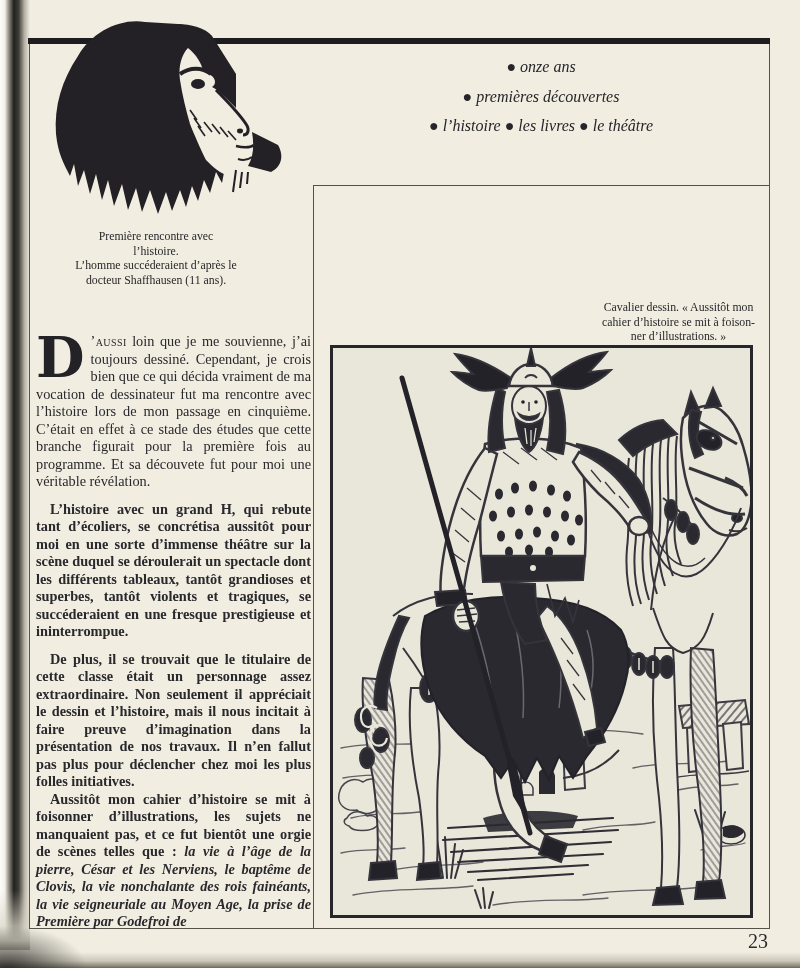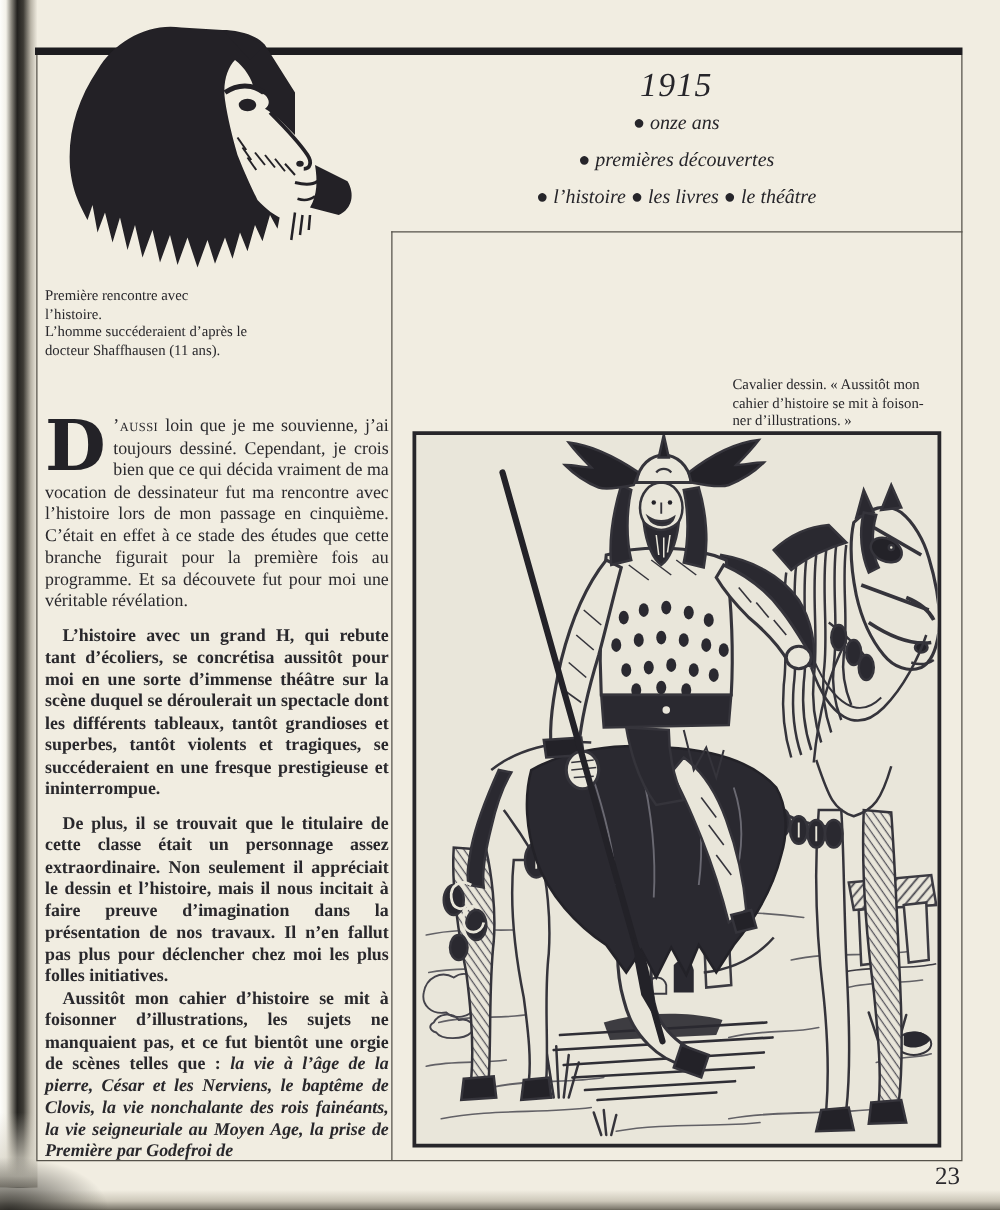--- a/index.html
+++ b/index.html
@@ -18,21 +18,21 @@
   .rule-top{position:absolute;left:28px;top:38px;width:742px;height:6px;background:#1d1c1f;}
   .tl{position:absolute;background:#55524a;}
   .vl-left{left:29px;top:44px;width:1px;height:884px;}
   .vl-right{left:769px;top:44px;width:1px;height:884px;}
   .hl-bottom{left:29px;top:928px;width:741px;height:1px;}
   .hl-mid{left:313px;top:185px;width:457px;height:1px;}
   .vl-div{left:313px;top:185px;width:1px;height:743px;}
   
   .illus-head{position:absolute;left:40px;top:14px;width:250px;height:210px;}
   
-  .cap{position:absolute;font-size:11.8px;line-height:14.6px;color:#28272b;}
+  .cap{position:absolute;font-size:11.8px;line-height:14.6px;color:#28272b;text-align:center;}
   .cap-head{left:36px;top:229px;width:240px;}
   .cap-cav{left:586px;top:300px;width:185px;}
   
   .heading{position:absolute;left:313px;top:52px;width:456px;text-align:center;
     font-style:italic;color:#26252a;}
   .heading .year{font-size:27px;line-height:32px;letter-spacing:1px;}
   .heading .hline{font-size:16px;line-height:29.5px;}
   
   .bodytext{position:absolute;left:36px;top:333px;width:275px;text-align:justify;
     font-size:14.3px;line-height:17.5px;color:#29282c;}
@@ -101,21 +101,20 @@
   </svg>
 
   <div class="cap cap-head">
     <div>Première rencontre avec</div>
     <div>l’histoire.</div>
     <div>L’homme succéderaient d’après le</div>
     <div>docteur Shaffhausen (11 ans).</div>
   </div>
 
   <div class="heading">
-    <div class="year">1915</div>
     <div class="hline">● onze ans</div>
     <div class="hline">● premières découvertes</div>
     <div class="hline">● l’histoire ● les livres ● le théâtre</div>
   </div>
 
   <div class="bodytext">
     <p>
       <span class="dropcap">D</span><span class="sc">’aussi</span><span> loin que je me souvienne, j’ai toujours dessiné. Cependant, je crois bien que ce qui décida vraiment de ma vocation de dessinateur fut ma rencontre avec l’histoire lors de mon passage en cinquième. C’était en effet à ce stade des études que cette branche figurait pour la première fois au programme. Et sa découvete fut pour moi une véritable révélation.</span>
     </p>
     <p class="gap pind">L’histoire avec un grand H, qui rebute tant d’écoliers, se concrétisa aussitôt pour moi en une sorte d’immense théâtre sur la scène duquel se déroulerait un spectacle dont les différents tableaux, tantôt grandioses et superbes, tantôt violents et tragiques, se succéderaient en une fresque prestigieuse et ininterrompue.</p>

